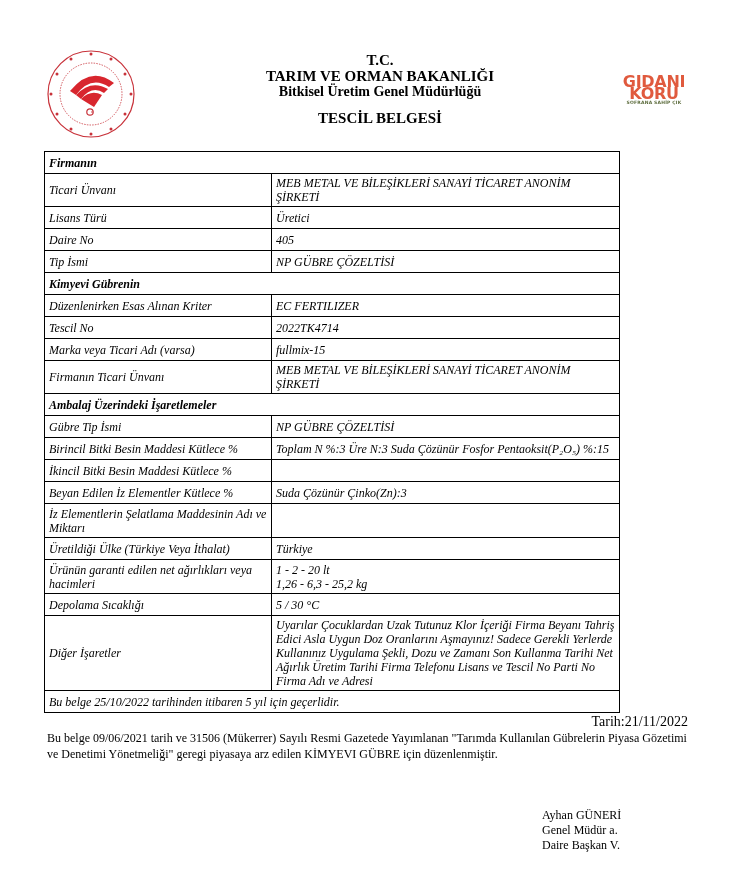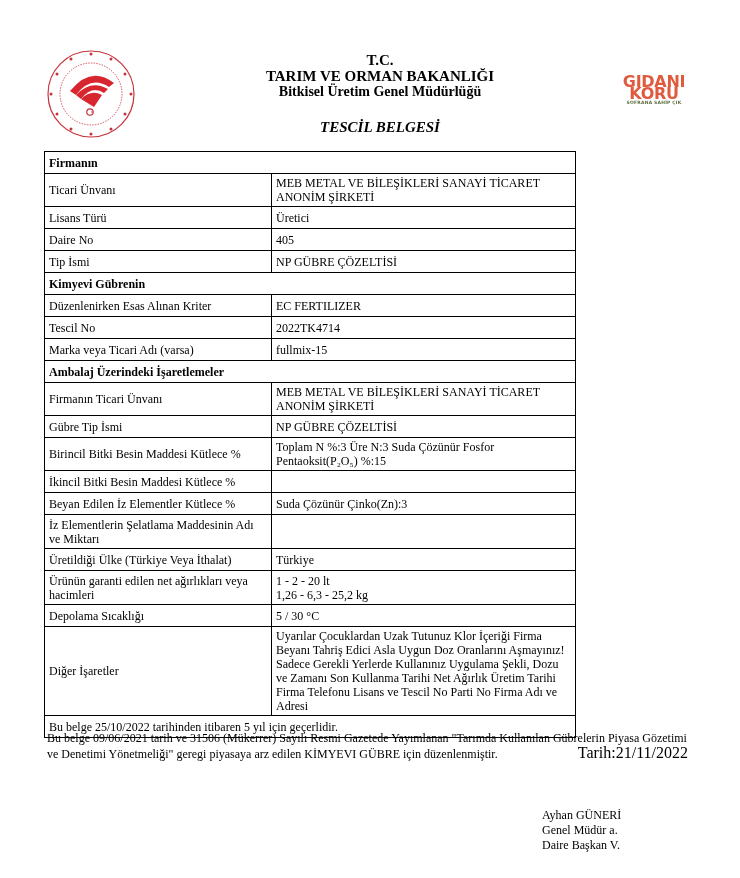--- a/index.html
+++ b/index.html
@@ -2,33 +2,33 @@
 <html><head>
 <meta charset="utf-8">
 <style>
   html, body { margin:0; padding:0; background:#ffffff; }
   body { width:740px; height:878px; position:relative; overflow:hidden; font-family:"Liberation Serif", serif; color:#000; }
   .seal { position:absolute; left:46px; top:49px; width:90px; height:90px; }
   .header { position:absolute; left:200px; width:360px; top:52px; text-align:center; font-weight:bold; line-height:16px; }
   .header .tc { font-size:15px; }
   .header .ministry { font-size:15px; }
   .header .dept { font-size:14px; }
-  .doc-title { position:absolute; left:200px; width:360px; top:119px; text-align:center; font-weight:bold; font-size:15px;font-style:italic; }
+  .doc-title { position:absolute; left:200px; width:360px; top:110px; text-align:center; font-weight:bold; font-size:15px; }
   .brand { position:absolute; left:608px; top:76px; width:92px; text-align:center; }
   .brand .b1 { font-family:"DejaVu Sans", sans-serif; font-weight:bold; font-size:16px; color:#e05a3e; letter-spacing:-0.3px; line-height:12px; }
   .brand .b2 { font-family:"DejaVu Sans", sans-serif; font-weight:bold; font-size:4.5px; color:#5a6a3a; letter-spacing:0.2px; line-height:6px; }
-  table.cert { position:absolute; left:44px; top:151px; width:532px; border-collapse:collapse; font-size:12px; }
+  table.cert { position:absolute; left:44px; top:151px; width:576px; border-collapse:collapse; font-size:12px;font-style:italic; }
   table.cert td { border:1.3px solid #000; padding:2px 4px; vertical-align:middle; line-height:14px; }
   table.cert td.lbl { width:218px; }
   table.cert td.sec { font-weight:bold; font-size:12px; }
   tr.h21 td { height:17px; }
   tr.h33 td { height:29px; }
   tr.tall td { height:58px; }
   .legal { position:absolute; left:47px; top:710px; width:650px; font-size:12px; line-height:16px;margin-top:20px; }
-  .date { position:absolute; right:52px; top:744px; font-size:16px; }
+  .date { position:absolute; right:52px; top:714px; font-size:14px; }
   .sign { position:absolute; left:542px; top:780px; font-size:12px; line-height:15px;margin-top:28px; }
 </style>
 </head>
 <body>
 
 <div class="seal">
   <svg width="90" height="90" viewBox="0 0 90 90">
     <circle cx="45" cy="45" r="43" fill="none" stroke="#c8323a" stroke-width="1.2"></circle>
     <circle cx="45" cy="45" r="31" fill="none" stroke="#c8323a" stroke-width="0.8" stroke-dasharray="1.5,1.2"></circle>
     <g fill="#c8323a">
@@ -95,25 +95,25 @@
   </tr>
   <tr class="h21">
     <td class="lbl">Tescil No</td>
     <td>2022TK4714</td>
   </tr>
   <tr class="h21">
     <td class="lbl">Marka veya Ticari Adı (varsa)</td>
     <td>fullmix-15</td>
   </tr>
   <tr class="h21">
-    <td colspan="2" class="sec">Ambalaj Üzerindeki İşaretlemeler</td>
+    <td class="lbl">Firmanın Ticari Ünvanı</td>
+    <td>MEB METAL VE BİLEŞİKLERİ SANAYİ TİCARET ANONİM ŞİRKETİ</td>
   </tr>
   <tr class="h21">
-    <td class="lbl">Firmanın Ticari Ünvanı</td>
-    <td>MEB METAL VE BİLEŞİKLERİ SANAYİ TİCARET ANONİM ŞİRKETİ</td>
+    <td colspan="2" class="sec">Ambalaj Üzerindeki İşaretlemeler</td>
   </tr>
   <tr class="h21">
     <td class="lbl">Gübre Tip İsmi</td>
     <td>NP GÜBRE ÇÖZELTİSİ</td>
   </tr>
   <tr class="h21">
     <td class="lbl">Birincil Bitki Besin Maddesi Kütlece %</td>
     <td>Toplam N %:3 Üre N:3 Suda Çözünür Fosfor Pentaoksit(P₂O₅) %:15</td>
   </tr>
   <tr class="h21">

